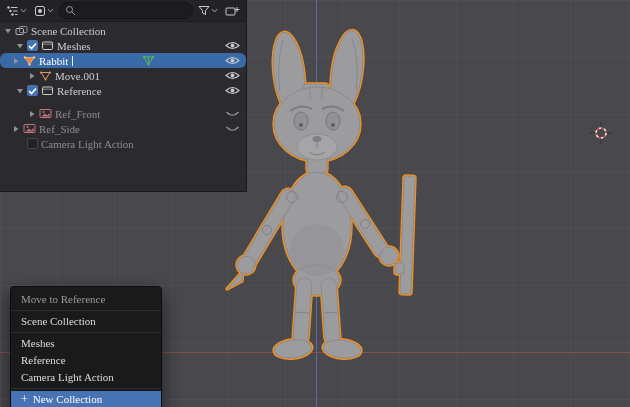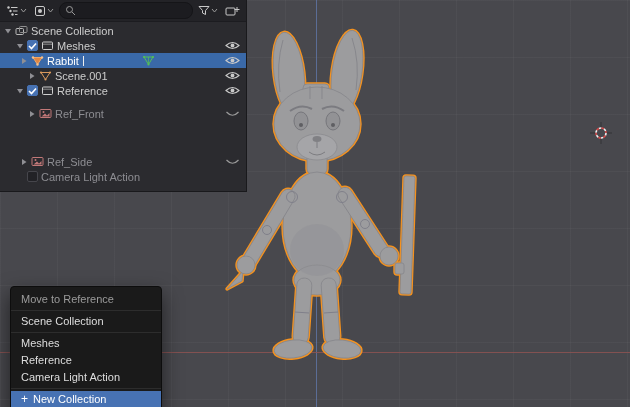--- a/index.html
+++ b/index.html
@@ -1,19 +1,19 @@
 <!DOCTYPE html>
 <html style="--sel-row: #3a69a8; --menu-hi: #4772b3; --check-blue: #4772b3; --axis-x: #8a5252; --axis-z: #5f74a3;"><head>
 <meta charset="utf-8">
 <style>
   html,body{margin:0;padding:0;background:#222;}
   #stage{
     position:relative;width:630px;height:407px;overflow:hidden;
     background:#48484d;
-    font-family:Liberation Sans, sans-serif;
+    font-family:Liberation Serif, serif;
     font-size:11px;color:#cdcdcd;
     -webkit-font-smoothing:antialiased;
   }
   
   #viewport-grid{
     position:absolute;inset:0;
     background-image:
       repeating-linear-gradient(to right, rgba(255,255,255,.03) 0 1px, transparent 1px 57px),
       repeating-linear-gradient(to bottom, rgba(255,255,255,.03) 0 1px, transparent 1px 57px);
   }
@@ -239,21 +239,21 @@
             </svg>
           </span>
           <span class="ol-label">Meshes</span>
           <span class="icon eye">
             <svg width="15" height="9" viewBox="0 0 15 9">
               <path d="M1 4.5 Q7.5 -1.5 14 4.5 Q7.5 10.5 1 4.5 Z" fill="none" stroke="#c9c9c9" stroke-width="1.1"></path>
               <circle cx="7.5" cy="4.5" r="1.9" fill="#c9c9c9"></circle>
             </svg>
           </span>
         </div>
-        <div class="ol-row selected" style="padding-left: 20px;">
+        <div class="ol-row selected" style="padding-left: 12px; border-radius: 6px;">
           <span class="icon">
             <svg width="8" height="8" viewBox="0 0 8 8">
               <path d="M2 1 L6.5 4 L2 7 Z" fill="#8f8f94"></path>
             </svg>
           </span>
           <span class="icon">
             <svg width="13" height="11" viewBox="0 0 13 11">
               <polygon points="2,2.5 11,2.5 6.5,9.5" fill="#e08744" stroke="#f0a868"></polygon>
               <circle cx="2" cy="2.5" r="1.2" fill="#f7c08a"></circle>
               <circle cx="11" cy="2.5" r="1.2" fill="#f7c08a"></circle>
@@ -285,21 +285,21 @@
             </svg>
           </span>
           <span class="icon">
             <svg width="13" height="11" viewBox="0 0 13 11">
               <polygon points="2,2.5 11,2.5 6.5,9.5" fill="none" stroke="#d9985c"></polygon>
               <circle cx="2" cy="2.5" r="1.1" fill="#d9985c"></circle>
               <circle cx="11" cy="2.5" r="1.1" fill="#d9985c"></circle>
               <circle cx="6.5" cy="9.5" r="1.1" fill="#d9985c"></circle>
             </svg>
           </span>
-          <span class="ol-label">Scene.001</span>
+          <span class="ol-label">Move.001</span>
           <span class="icon eye">
             <svg width="15" height="9" viewBox="0 0 15 9">
               <path d="M1 4.5 Q7.5 -1.5 14 4.5 Q7.5 10.5 1 4.5 Z" fill="none" stroke="#c9c9c9" stroke-width="1.1"></path>
               <circle cx="7.5" cy="4.5" r="1.9" fill="#c9c9c9"></circle>
             </svg>
           </span>
         </div>
         <div class="ol-row" style="padding-left: 16px;">
           <span class="icon">
             <svg width="8" height="8" viewBox="0 0 8 8">
@@ -338,21 +338,21 @@
               <path d="M2.5 8.5 L6 5.5 L8 7.5 L10.5 5 V8.5 Z" fill="#c27878"></path>
             </svg>
           </span>
           <span class="ol-label dim">Ref_Front</span>
           <span class="icon eye">
             <svg width="15" height="9" viewBox="0 0 15 9">
               <path d="M1.5 3 Q7.5 9.5 13.5 3" fill="none" stroke="#9a9a9a" stroke-width="1.2"></path>
             </svg>
           </span>
         </div>
-        <div class="ol-row" style="padding-left: 20px; margin-top: 33px;">
+        <div class="ol-row" style="padding-left: 12px;">
           <span class="icon">
             <svg width="8" height="8" viewBox="0 0 8 8">
               <path d="M2 1 L6.5 4 L2 7 Z" fill="#8f8f94"></path>
             </svg>
           </span>
           <span class="icon">
             <svg width="13" height="11" viewBox="0 0 13 11">
               <rect x="1" y="1.5" width="11" height="8" rx="1" fill="none" stroke="#c27878"></rect>
               <circle cx="4.5" cy="4" r="1" fill="#c27878"></circle>
               <path d="M2.5 8.5 L6 5.5 L8 7.5 L10.5 5 V8.5 Z" fill="#c27878"></path>

